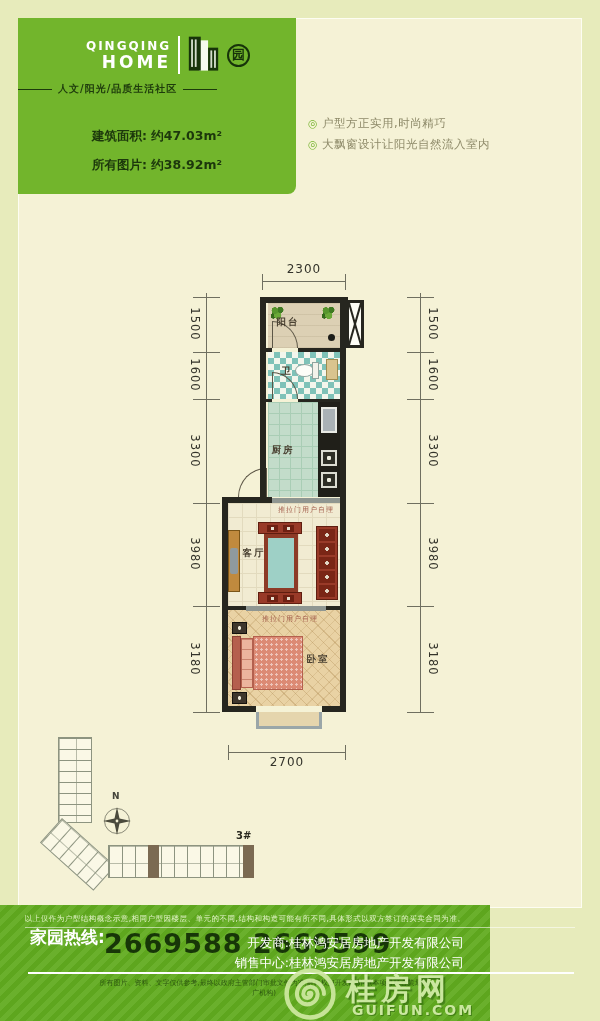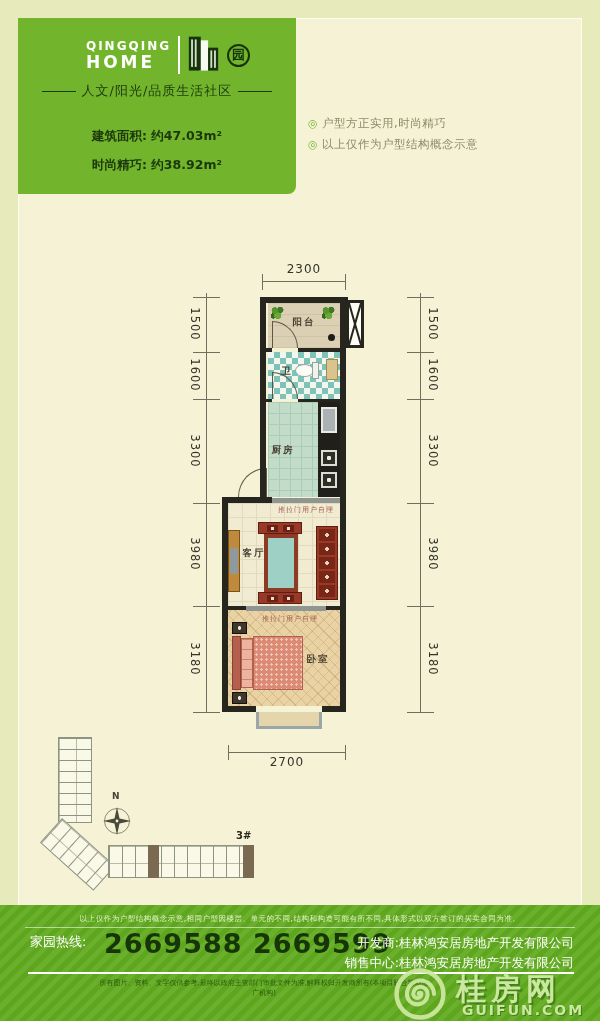--- a/index.html
+++ b/index.html
@@ -7,32 +7,32 @@
   body { font-family: "DejaVu Sans", "Liberation Sans", sans-serif; }
   .page { position:relative; width:600px; height:1021px; background:#e7ebbb; overflow:hidden; }
   .canvas { position:absolute; left:18px; top:18px; width:564px; height:890px;
             background:#f5f2d6; border:1px solid #fdfdf2; }
 
   
   .logo-box { position:absolute; left:18px; top:18px; width:278px; height:176px;
               background:#72b52c; border-bottom-right-radius:8px; z-index:3; }
   .logo-row { position:absolute; left:40px; top:14px; width:220px; height:46px;
               display:flex; align-items:center; justify-content:center; gap:7px; }
-  .logo-en { color:#ffffff; text-align:left; line-height:1; }
+  .logo-en { color:#ffffff; text-align:right; line-height:1; }
   .logo-en .l1 { font-size:12px; font-weight:bold; letter-spacing:2px; }
   .logo-en .l2 { font-size:17px; font-weight:bold; letter-spacing:3px; margin-top:2px; }
   .logo-sep { width:2px; height:38px; background:#ffffff; }
   .logo-cn { display:flex; align-items:center; gap:2px; }
   .logo-cn .chars { font-size:25px; font-weight:900; color:#17330a; letter-spacing:1px; }
   .logo-yuan { display:inline-flex; align-items:center; justify-content:center;
                width:23px; height:23px; border:2px solid #17330a; border-radius:50%;
                font-size:13px; font-weight:900; color:#17330a; }
   .tagline { position:absolute; left:0; top:64px; width:278px; display:flex;
-             align-items:center; justify-content:center; gap:6px;
-             color:#1d3a0c; font-size:13px; font-weight:normal; letter-spacing:1px; }
+             align-items:center; gap:6px;
+             color:#1d3a0c; font-size:10px; font-weight:bold; letter-spacing:1px; }
   .tagline .dash { width:34px; height:1px; background:#1d3a0c; }
   .unit-title { position:absolute; left:74px; top:92px; color:#152d07; font-weight:900;
                 font-size:21px; letter-spacing:0.5px; white-space:nowrap; }
   .unit-area { position:absolute; left:74px; color:#1c370c; font-size:12.5px; font-weight:bold; }
   .a1 { top:110px; } .a2 { top:139px; }
 
   .features { position:absolute; left:308px; top:110px; width:264px; }
   .features h2 { font-size:20px; font-weight:900; color:#6c6a50; letter-spacing:5px; }
   .feature { display:flex; align-items:center; gap:4px; margin-top:6px;
              font-size:11.5px; color:#8e8a69; letter-spacing:0.5px; }
@@ -132,26 +132,26 @@
               background-size:12px 100%,100% 17px; }
   .sp-horz  { left:108px; top:845px; width:146px; height:33px;
               background-image:linear-gradient(90deg,#8d9480 1px,transparent 1px),
                                linear-gradient(rgba(141,148,128,.6) 1px,transparent 1px);
               background-size:13px 100%,100% 17px; }
   .sp-dark { position:absolute; width:11px; height:33px; background:#7b6a52; }
   .sp-b3 { position:absolute; left:236px; top:830px; font-size:10px; font-weight:bold; color:#2a2a20; }
   .sp-n  { position:absolute; left:112px; top:791px; font-size:9px; font-weight:bold; color:#44443a; }
 
   
-  .footer { position:absolute; left:0; top:905px; width:600px; height:116px; background:#61ab1f; z-index:5;
+  .footer { position:absolute; left:0; top:905px; width:490px; height:116px; background:#61ab1f; z-index:5;
             background-image:repeating-linear-gradient(135deg,rgba(255,255,255,.06) 0 5px,rgba(0,0,0,.03) 5px 10px); }
   .f-disc-top { position:absolute; left:0; top:9px; width:100%; text-align:center;
                 font-size:7.5px; color:#e2f2c8; letter-spacing:0.5px; }
   .f-line1 { position:absolute; left:25px; top:22px; width:550px; height:1px; background:rgba(255,255,255,.55); }
-  .f-hot-label { position:absolute; left:30px; top:28px; font-size:13px; font-weight:400; color:#ffffff; }
+  .f-hot-label { position:absolute; left:30px; top:21px; font-size:17px; font-weight:700; color:#ffffff; }
   .f-hot-nums { position:absolute; left:104px; top:23px; font-size:27px; font-weight:900;
                 color:#173608; letter-spacing:1px;text-align:right; }
   .f-address { position:absolute; left:30px; top:52px; font-size:12.5px; font-weight:bold; color:#ffffff; }
   .f-right { position:absolute; right:26px; top:28px; text-align:right; color:#ffffff;
              font-weight:normal; font-size:12.5px; line-height:20px; }
   .f-rule { position:absolute; left:28px; top:67px; width:546px; height:2px; background:#ffffff; }
   .f-disc-bottom { position:absolute; left:96px; top:73px; width:336px; text-align:center;
                    font-size:7px; color:#2c5510; }
   .wm { position:absolute; right:0; top:62px; width:210px; height:54px; opacity:.92; }
   .wm-cn { position:absolute; left:66px; top:2px; font-size:30px; font-weight:900; letter-spacing:5px;
@@ -184,31 +184,31 @@
       <div class="logo-cn">
         <span class="logo-yuan">园</span>
       </div>
     </div>
     <div class="tagline">
       <span class="dash"></span>
       <span>人文/阳光/品质生活社区</span>
       <span class="dash"></span>
     </div>
     <div class="unit-area a1">建筑面积: 约47.03m²</div>
-    <div class="unit-area a2">时尚精巧: 约38.92m²</div>
+    <div class="unit-area a2">所有图片: 约38.92m²</div>
   </div>
 
   <div class="features">
     <div class="feature">
       <span class="bullet">◎</span>
       <span>户型方正实用,时尚精巧</span>
     </div>
     <div class="feature">
       <span class="bullet">◎</span>
-      <span>以上仅作为户型结构概念示意</span>
+      <span>大飘窗设计让阳光自然流入室内</span>
     </div>
   </div>
 
   <div class="dim-text-h" style="left:262px;top:262px;width:84px;">2300</div>
   <div class="dim-line" style="left:262px;top:281px;width:84px;height:1px;"></div>
   <div class="dim-line" style="left:262px;top:274px;width:1px;height:16px;"></div>
   <div class="dim-line" style="left:345px;top:274px;width:1px;height:16px;"></div>
 
   <div class="floor f-balcony"></div>
   <div class="floor f-bath"></div>
@@ -281,21 +281,21 @@
   <div class="wall" style="left:228px;top:606px;width:18px;height:4px;"></div>
   <div class="wall" style="left:326px;top:606px;width:20px;height:4px;"></div>
   <div class="wall" style="left:222px;top:706px;width:34px;height:6px;"></div>
   <div class="wall" style="left:322px;top:706px;width:24px;height:6px;"></div>
 
   <div class="thresh" style="left:272px;top:498px;width:68px;height:5px;"></div>
   <div class="slide-note" style="left:270px;top:505px;width:72px;">推拉门用户自理</div>
   <div class="thresh" style="left:246px;top:606px;width:80px;height:5px;"></div>
   <div class="slide-note" style="left:250px;top:614px;width:80px;">推拉门用户自理</div>
 
-  <div class="rm-label" style="left:272px;top:316px;width:64px;">阳台</div>
+  <div class="rm-label" style="left:256px;top:316px;width:64px;">阳台</div>
   <div class="rm-label" style="left:280px;top:365px;width:14px;">卫</div>
   <div class="rm-label" style="left:262px;top:444px;width:42px;">厨房</div>
   <div class="rm-label" style="left:234px;top:547px;width:40px;">客厅</div>
   <div class="rm-label" style="left:298px;top:653px;width:40px;">卧室</div>
 
   <div class="dim-line" style="left:206px;top:293px;width:1px;height:419px;"></div>
   <div class="dim-line" style="left:193px;top:297px;width:27px;height:1px;"></div>
   <div class="dim-line" style="left:193px;top:352px;width:27px;height:1px;"></div>
   <div class="dim-line" style="left:193px;top:399px;width:27px;height:1px;"></div>
   <div class="dim-line" style="left:193px;top:503px;width:27px;height:1px;"></div>

